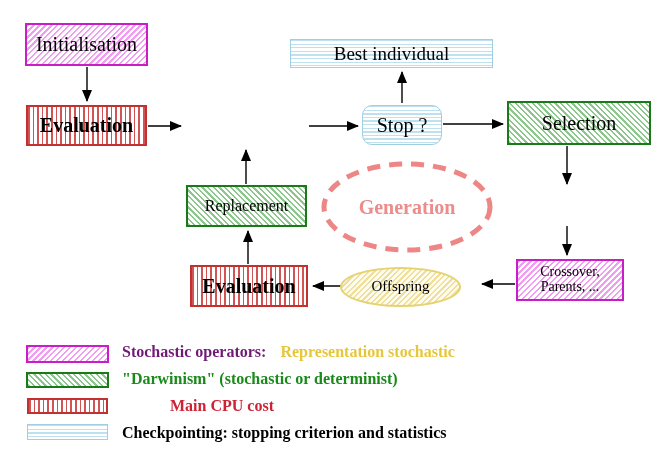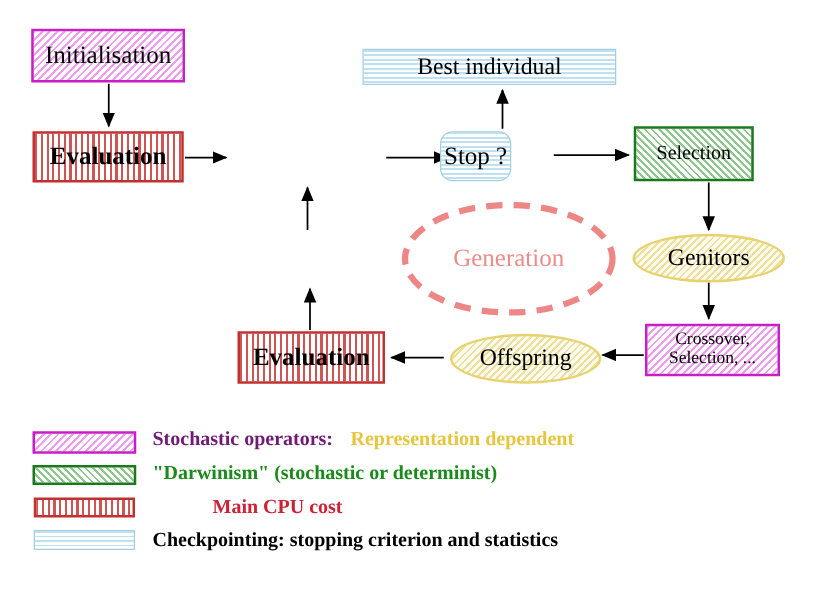--- a/index.html
+++ b/index.html
@@ -76,42 +76,42 @@
     </g>
   </svg>
 
   <div class="node hatch-magenta" style="left:25px;top:23px;width:123px;height:43px;font-size:20px;">Initialisation</div>
 
   <div class="node stripes-cyan" style="left:290px;top:39px;width:203px;height:29px;font-size:19px;border-width:1.5px;">Best individual</div>
 
   <div class="node stripes-red" style="left:26px;top:105px;width:121px;height:41px;font-size:20px;">Evaluation</div>
 
 
-  <div class="node stripes-cyan rounded" style="left:352px;top:105px;width:57px;height:40px;font-size:20px;border-width:1.5px;">Stop ?</div>
+  <div class="node stripes-cyan rounded" style="left:362px;top:105px;width:80px;height:40px;font-size:20px;border-width:1.5px;">Stop ?</div>
 
-  <div class="node hatch-green" style="left:507px;top:101px;width:96px;height:44px;font-size:16px;">Selection</div>
+  <div class="node hatch-green" style="left:507px;top:101px;width:144px;height:44px;font-size:20px;">Selection</div>
 
+  <div class="node hatch-green" style="left:186px;top:185px;width:121px;height:42px;font-size:16px;">Replacement</div>
 
-  <div class="generation-label" style="left:324px;top:163px;width:166px;height:88px;">Generation</div>
+  <div class="generation-label" style="left:324px;top:163px;width:166px;height:88px;font-weight:bold;">Generation</div>
 
-  <div class="node hatch-yellow" style="left:506px;top:187px;width:122px;height:39px;font-size:19px;">Genitors</div>
 
   <div class="node stripes-red" style="left:190px;top:265px;width:118px;height:42px;font-size:20px;">Evaluation</div>
 
-  <div class="node hatch-yellow" style="left:360px;top:267px;width:121px;height:40px;font-size:19px;">Offspring</div>
+  <div class="node hatch-yellow" style="left:340px;top:267px;width:121px;height:40px;font-size:15px;">Offspring</div>
 
   <div class="node hatch-magenta" style="left:516px;top:259px;width:108px;height:42px;font-size:14px;flex-direction:column;">
     <div>Crossover,</div>
-    <div>Selection, ...</div>
+    <div>Parents, ...</div>
   </div>
 
   <div>
     <div class="legend-swatch hatch-magenta" style="left:26px;top:345px;width:83px;height:18px;"></div>
     <div class="legend-label" style="top:343px;">
-      <span class="lbl-magenta">Stochastic operators:</span><span class="lbl-gold">Representation dependent</span>
+      <span class="lbl-magenta">Stochastic operators:</span><span class="lbl-gold">Representation stochastic</span>
     </div>
 
     <div class="legend-swatch hatch-green" style="left:26px;top:372px;width:83px;height:16px;"></div>
     <div class="legend-label lbl-green" style="top:370px;">"Darwinism" (stochastic or determinist)</div>
 
     <div class="legend-swatch stripes-red" style="left:27px;top:398px;width:81px;height:16px;"></div>
     <div class="legend-label lbl-red" style="top:397px;">Main CPU cost</div>
 
     <div class="legend-swatch stripes-cyan" style="left:27px;top:424px;width:81px;height:16px;border-width:1.5px;"></div>
     <div class="legend-label lbl-cyan" style="top:424px;">Checkpointing: stopping criterion and statistics</div>

